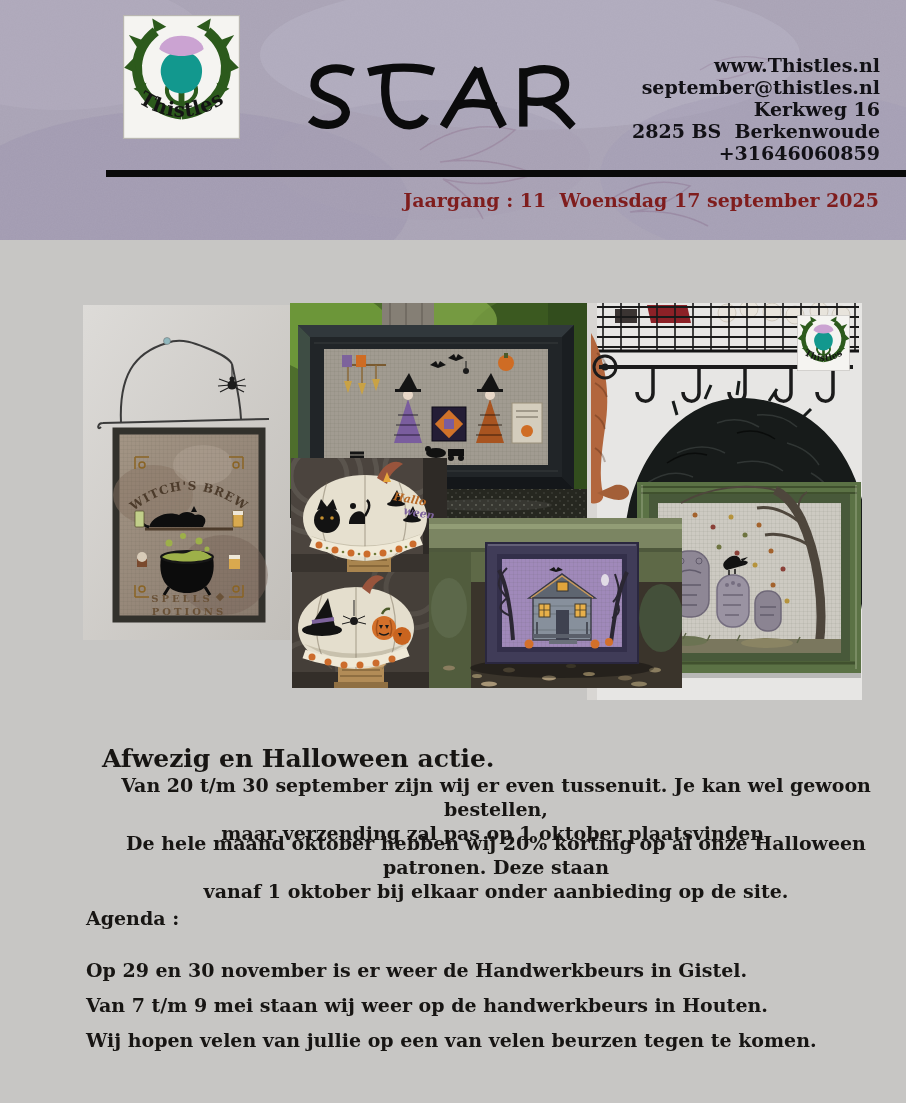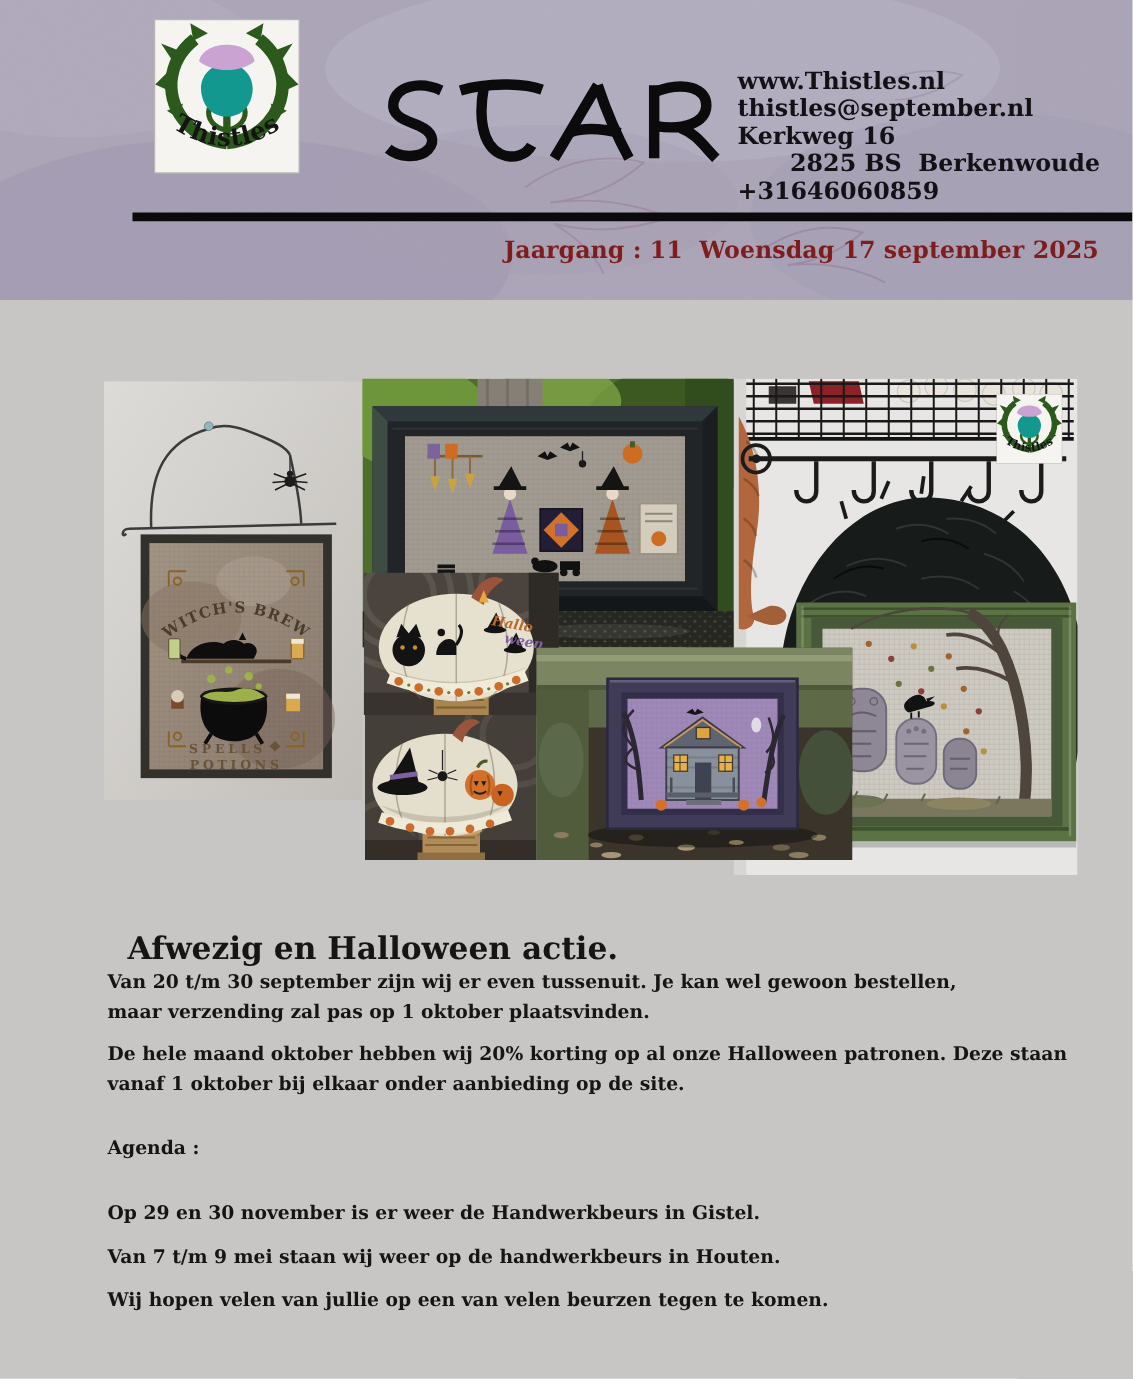--- a/index.html
+++ b/index.html
@@ -3,28 +3,28 @@
 <meta charset="utf-8">
 <style>
   html,body{margin:0;padding:0;}
   .page{position:relative;width:906px;height:1103px;background:#c7c6c4;overflow:hidden;
         font-family:"DejaVu Serif","Liberation Serif",serif;color:#141414;}
   .header{position:absolute;left:0;top:0;width:906px;height:240px;background:#a9a3b5;}
   .header-tex{position:absolute;left:0;top:0;}
   .logo-box{position:absolute;left:123px;top:15px;width:117px;height:124px;}
   .star-wrap{position:absolute;left:296px;top:50px;width:292px;height:92px;}
   .sr{position:absolute;width:1px;height:1px;overflow:hidden;opacity:0;}
-  .contact{position:absolute;top:54px;right:26px;font-weight:bold;
+  .contact{position:absolute;top:54px;right:26px;text-align:right;font-weight:bold;
            font-size:19px;line-height:22px;color:#121116;}
   .contact .pre{white-space:pre;margin-left:42px;}
   .rule{position:absolute;left:106px;top:170px;width:800px;height:7px;background:#0a0a0a;}
   .issue{position:absolute;top:189px;right:27px;font-weight:bold;font-size:19px;color:#7f1d1d;white-space:pre;}
   .photo{position:absolute;display:block;}
   .article{position:absolute;left:0;top:0;width:906px;font-weight:bold;color:#171513;}
-  .article .blk{position:absolute;left:86px;font-size:15px;line-height:24px;margin:0;}
+  .article .blk{position:absolute;left:86px;font-size:19px;line-height:24px;margin:0;text-align:center;}
   .article h1{position:absolute;left:86px;top:728px;margin:16px;font-size:25px;line-height:30px;font-weight:bold;}
   svg text{font-family:"DejaVu Serif","Liberation Serif",serif;}
 </style>
 </head>
 <body>
 
 <svg width="0" height="0" style="position:absolute" aria-hidden="true">
  <defs>
   <pattern id="stitch" width="4" height="4" patternUnits="userSpaceOnUse">
     <path d="M0,0H4M0,0V4" stroke="rgba(80,70,60,0.13)" stroke-width="1"></path>
@@ -95,21 +95,21 @@
           <path d="M231,64 C248,58 268,60 288,65"></path>
           <path d="M327,10 L327,94"></path>
           <path d="M327,18 C362,4 388,14 387,34 C386,54 360,62 329,57"></path>
           <path d="M357,59 C376,66 384,80 398,94"></path>
         </g>
       </svg>
     </div>
 
     <div class="contact">
       <div>www.Thistles.nl</div>
-      <div>thistles@september.nl</div>
+      <div>september@thistles.nl</div>
       <div>Kerkweg 16</div>
       <div class="pre">2825 BS  Berkenwoude</div>
       <div>+31646060859</div>
     </div>
 
     <div class="rule"></div>
     <div class="issue">Jaargang : 11  Woensdag 17 september 2025</div>
   </div>
 
   <svg class="photo" style="left:83px;top:305px;z-index:1" width="207" height="335" viewBox="0 0 207 335">

